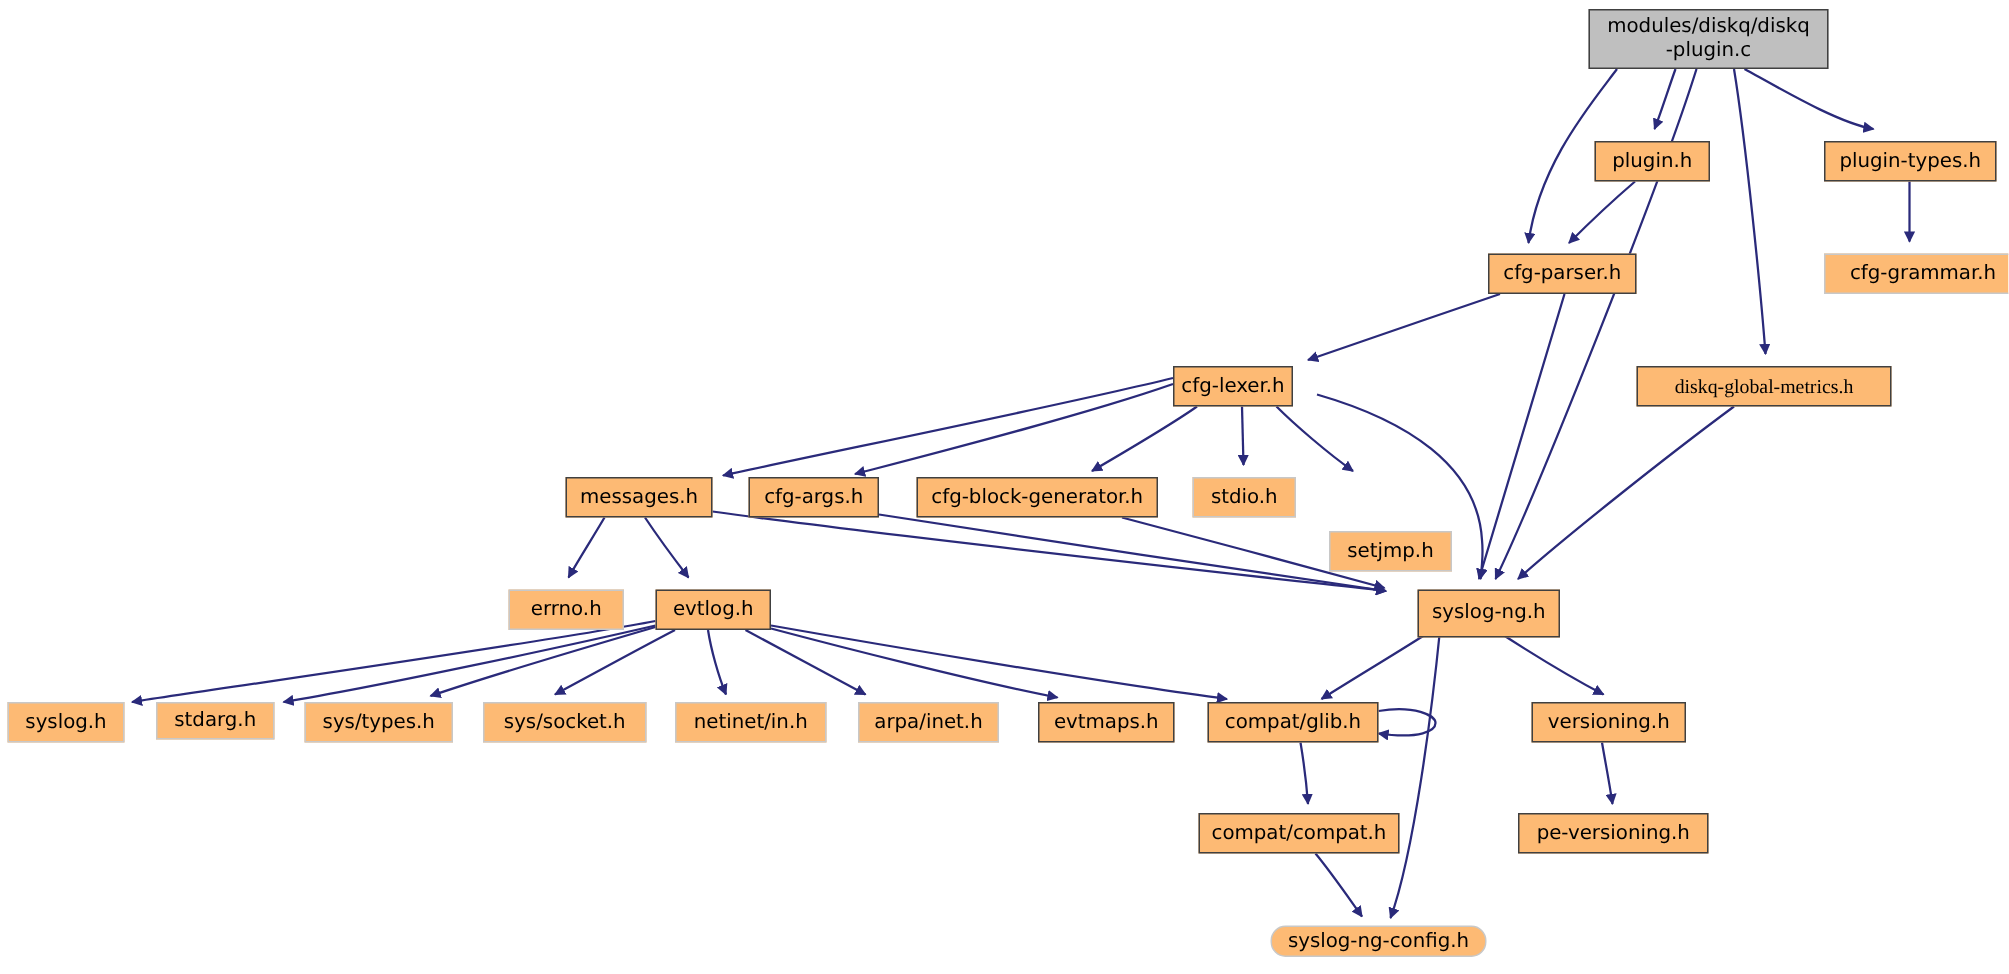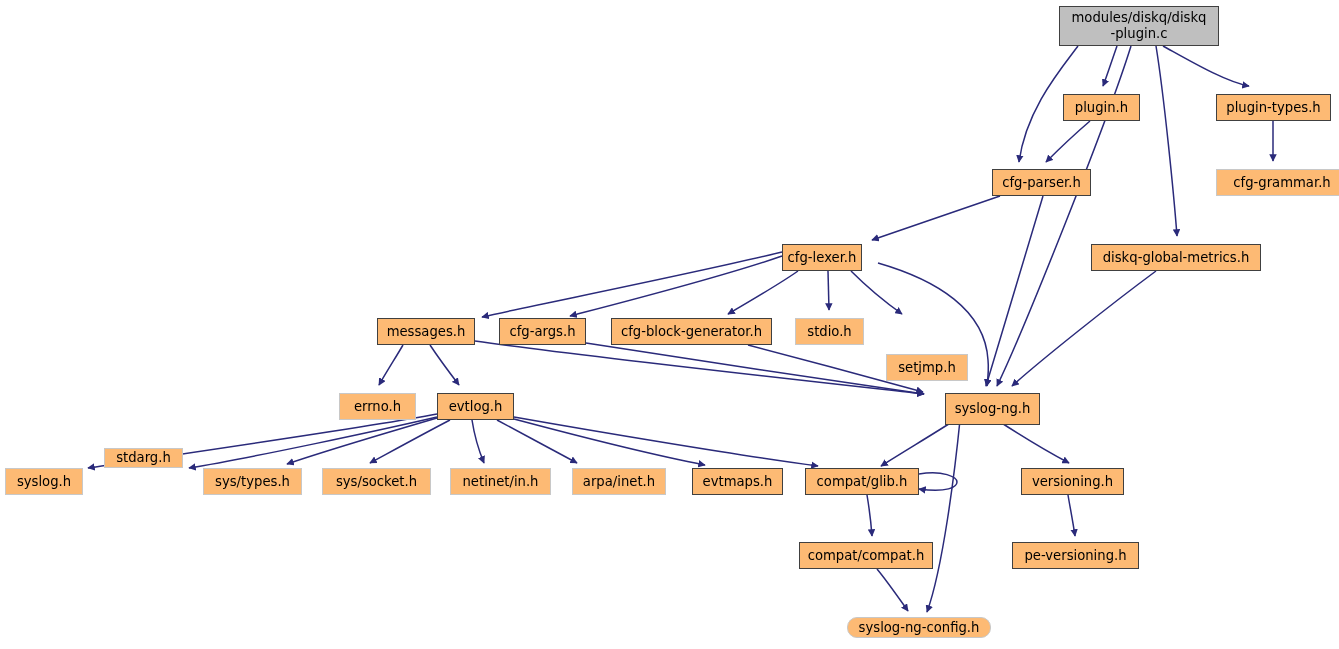--- a/index.html
+++ b/index.html
@@ -98,31 +98,31 @@
   </svg>
 
   <div id="nodes">
       <div class="node root" style="left: 1059px; top: 6px; width: 160px; height: 40px;">modules/diskq/diskq
 -plugin.c</div>
       <div class="node solid" style="left: 1063px; top: 94px; width: 77px; height: 27px;">plugin.h</div>
       <div class="node solid" style="left: 1216px; top: 94px; width: 115px; height: 27px;">plugin-types.h</div>
       <div class="node solid" style="left: 992px; top: 169px; width: 99px; height: 27px;">cfg-parser.h</div>
       <div class="node faded" style="left: 1216px; top: 169px; width: 132px; height: 27px;">cfg-grammar.h</div>
       <div class="node solid" style="left: 782px; top: 244px; width: 80px; height: 27px;">cfg-lexer.h</div>
-      <div class="node solid" style="left: 1091px; top: 244px; width: 170px; height: 27px;">diskq-global-metrics.h</div>
+      <div class="node solid" style="left: 1091px; top: 244px; width: 170px; height: 27px; font-family: Liberation Serif, serif;">diskq-global-metrics.h</div>
       <div class="node solid" style="left: 377px; top: 318px; width: 98px; height: 27px;">messages.h</div>
       <div class="node solid" style="left: 499px; top: 318px; width: 87px; height: 27px;">cfg-args.h</div>
       <div class="node solid" style="left: 611px; top: 318px; width: 161px; height: 27px;">cfg-block-generator.h</div>
       <div class="node faded" style="left: 795px; top: 318px; width: 69px; height: 27px;">stdio.h</div>
       <div class="node faded" style="left: 886px; top: 318px; width: 82px; height: 27px; margin-top: 36px;">setjmp.h</div>
       <div class="node faded" style="left: 339px; top: 393px; width: 77px; height: 27px;">errno.h</div>
       <div class="node solid" style="left: 437px; top: 393px; width: 77px; height: 27px;">evtlog.h</div>
       <div class="node solid" style="left: 932px; top: 393px; width: 95px; height: 32px; margin-left: 13px;">syslog-ng.h</div>
       <div class="node faded" style="left: 5px; top: 468px; width: 78px; height: 27px;">syslog.h</div>
-      <div class="node faded" style="left: 104px; top: 448px; width: 79px; height: 20px;">stdarg.h</div>
+      <div class="node faded" style="left: 104px; top: 468px; width: 79px; height: 25px;">stdarg.h</div>
       <div class="node faded" style="left: 203px; top: 468px; width: 99px; height: 27px;">sys/types.h</div>
       <div class="node faded" style="left: 322px; top: 468px; width: 109px; height: 27px;">sys/socket.h</div>
       <div class="node faded" style="left: 450px; top: 468px; width: 101px; height: 27px;">netinet/in.h</div>
       <div class="node faded" style="left: 572px; top: 468px; width: 94px; height: 27px;">arpa/inet.h</div>
       <div class="node solid" style="left: 692px; top: 468px; width: 91px; height: 27px;">evtmaps.h</div>
       <div class="node solid" style="left: 805px; top: 468px; width: 114px; height: 27px;">compat/glib.h</div>
       <div class="node solid" style="left: 1021px; top: 468px; width: 103px; height: 27px;">versioning.h</div>
       <div class="node solid" style="left: 799px; top: 542px; width: 134px; height: 27px;">compat/compat.h</div>
       <div class="node solid" style="left: 1012px; top: 542px; width: 127px; height: 27px;">pe-versioning.h</div>
       <div class="node faded" style="left: 847px; top: 617px; width: 144px; height: 21px; border-radius: 10px;">syslog-ng-config.h</div>

